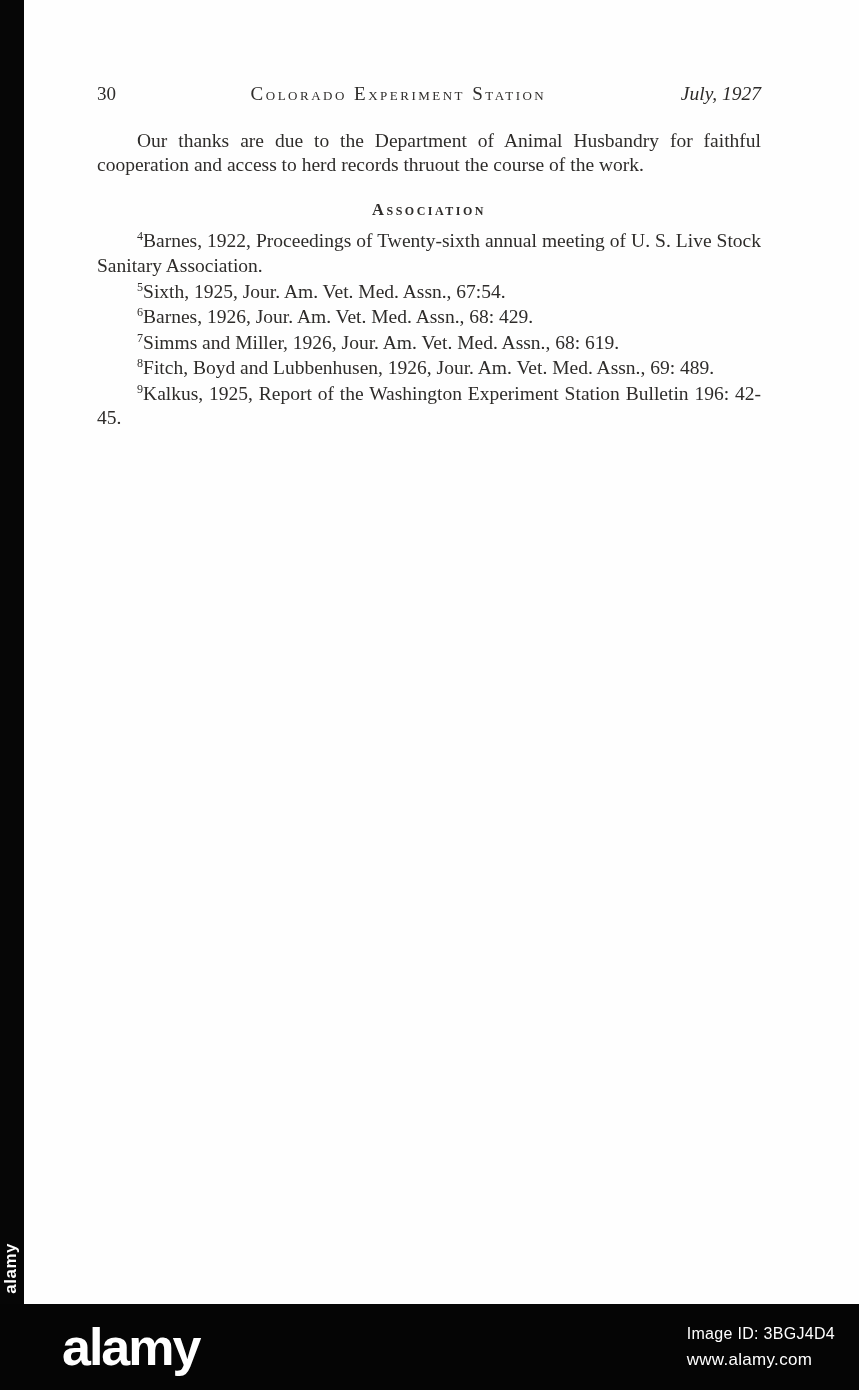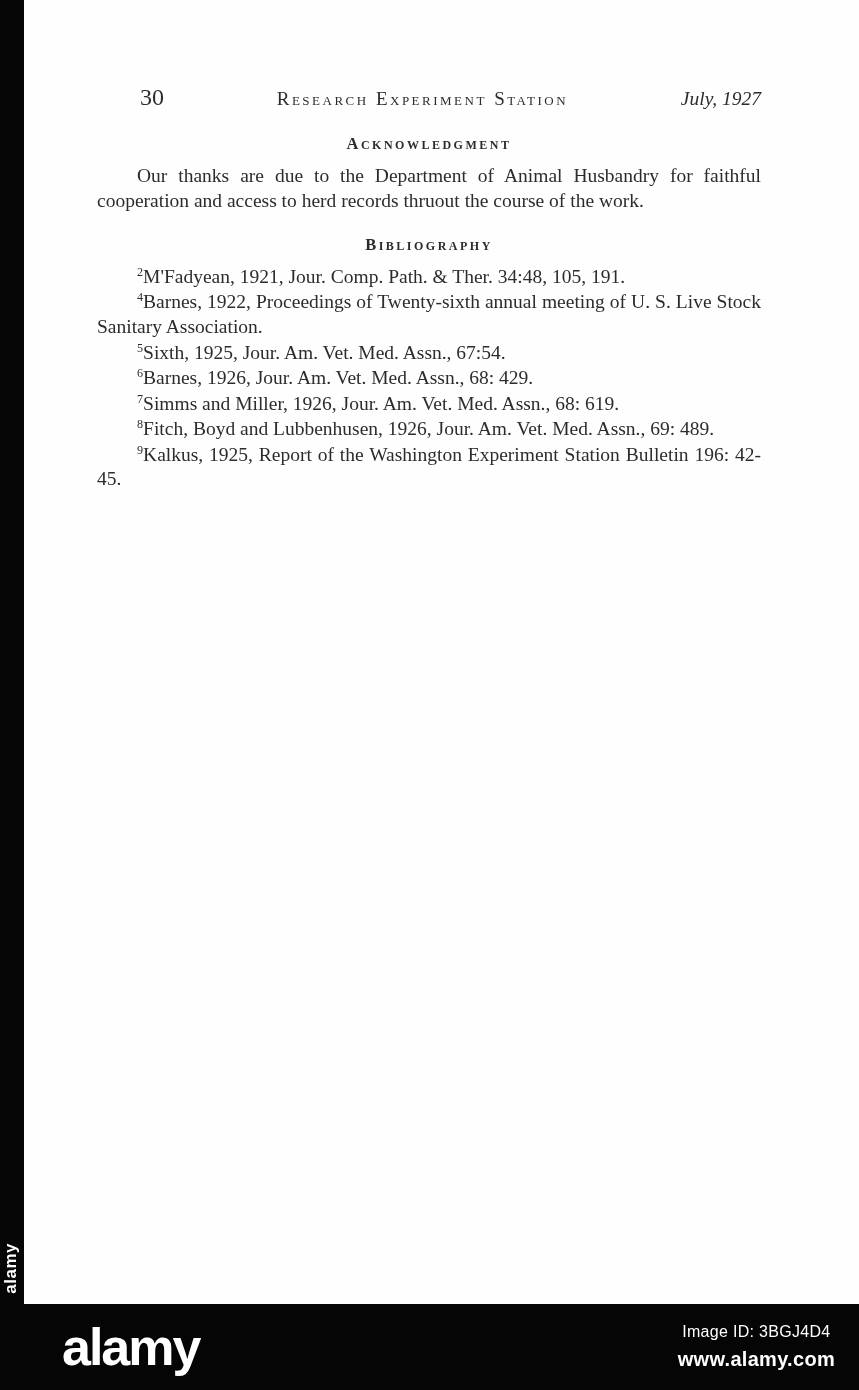--- a/index.html
+++ b/index.html
@@ -51,44 +51,44 @@
   }
   .wm-logo {
     color: #ffffff;
     font-family: "Liberation Sans", sans-serif;
     font-weight: bold;
     font-size: 52px;
     letter-spacing: -2px;
     line-height: 1;
   }
   .wm-meta {
-    text-align: center;
+    text-align: left;
     color: #ffffff;
     font-family: "Liberation Sans", sans-serif;
   }
   .wm-meta .wm-id { font-size: 16px; margin-bottom: 7px; letter-spacing: 0.3px; }
-  .wm-meta .wm-url { font-size: 20px; font-weight: bold; letter-spacing: 0.3px; }
+  .wm-meta .wm-url { font-size: 17px; font-weight: normal; letter-spacing: 0.3px; }
 
   
   .content {
     position: absolute;
     left: 97px; top: 82px;
     width: 664px;
     color: #2e2c2a;
     font-size: 19.5px;
     line-height: 1.26;
     z-index: 1;
   }
   .page-header {
     display: flex;
     justify-content: space-between;
     align-items: baseline;
     margin-bottom: 22px;
   }
-  .page-number { font-size: 24px; margin-left: 43px; }
+  .page-number { font-size: 19px; }
   .journal-title {
     font-variant: small-caps;
     letter-spacing: 2.5px;
     font-size: 19px;
   }
   .issue-date { font-style: italic; font-size: 19.5px; }
 
   p.body-par {
     text-indent: 40px;
     text-align: justify;
@@ -114,31 +114,29 @@
 </style>
 </head>
 <body>
 
 <div class="scan-frame">
 
   <div class="content">
 
     <div class="page-header">
       <span class="page-number">30</span>
-      <span class="journal-title">Research Experiment Station</span>
+      <span class="journal-title">Colorado Experiment Station</span>
       <span class="issue-date">July, 1927</span>
     </div>
 
 
-    <h2 class="section-heading">Acknowledgment</h2>
     <p class="body-par">Our thanks are due to the Department of Animal Husbandry for faithful cooperation and access to herd records thruout the course of the work.</p>
 
-    <h2 class="section-heading">Bibliography</h2>
+    <h2 class="section-heading">Association</h2>
 
-    <p class="entry"><sup>2</sup><span>M'Fadyean, 1921, Jour. Comp. Path. &amp; Ther. 34:48, 105, 191.</span></p>
     <p class="entry"><sup>4</sup><span>Barnes, 1922, Proceedings of Twenty-sixth annual meeting of U. S. Live Stock Sanitary Association.</span></p>
     <p class="entry"><sup>5</sup><span>Sixth, 1925, Jour. Am. Vet. Med. Assn., 67:54.</span></p>
     <p class="entry"><sup>6</sup><span>Barnes, 1926, Jour. Am. Vet. Med. Assn., 68: 429.</span></p>
     <p class="entry"><sup>7</sup><span>Simms and Miller, 1926, Jour. Am. Vet. Med. Assn., 68: 619.</span></p>
     <p class="entry"><sup>8</sup><span>Fitch, Boyd and Lubbenhusen, 1926, Jour. Am. Vet. Med. Assn., 69: 489.</span></p>
     <p class="entry"><sup>9</sup><span>Kalkus, 1925, Report of the Washington Experiment Station Bulletin 196: 42-45.</span></p>
 
   </div>
 
   <div class="side-strip">

